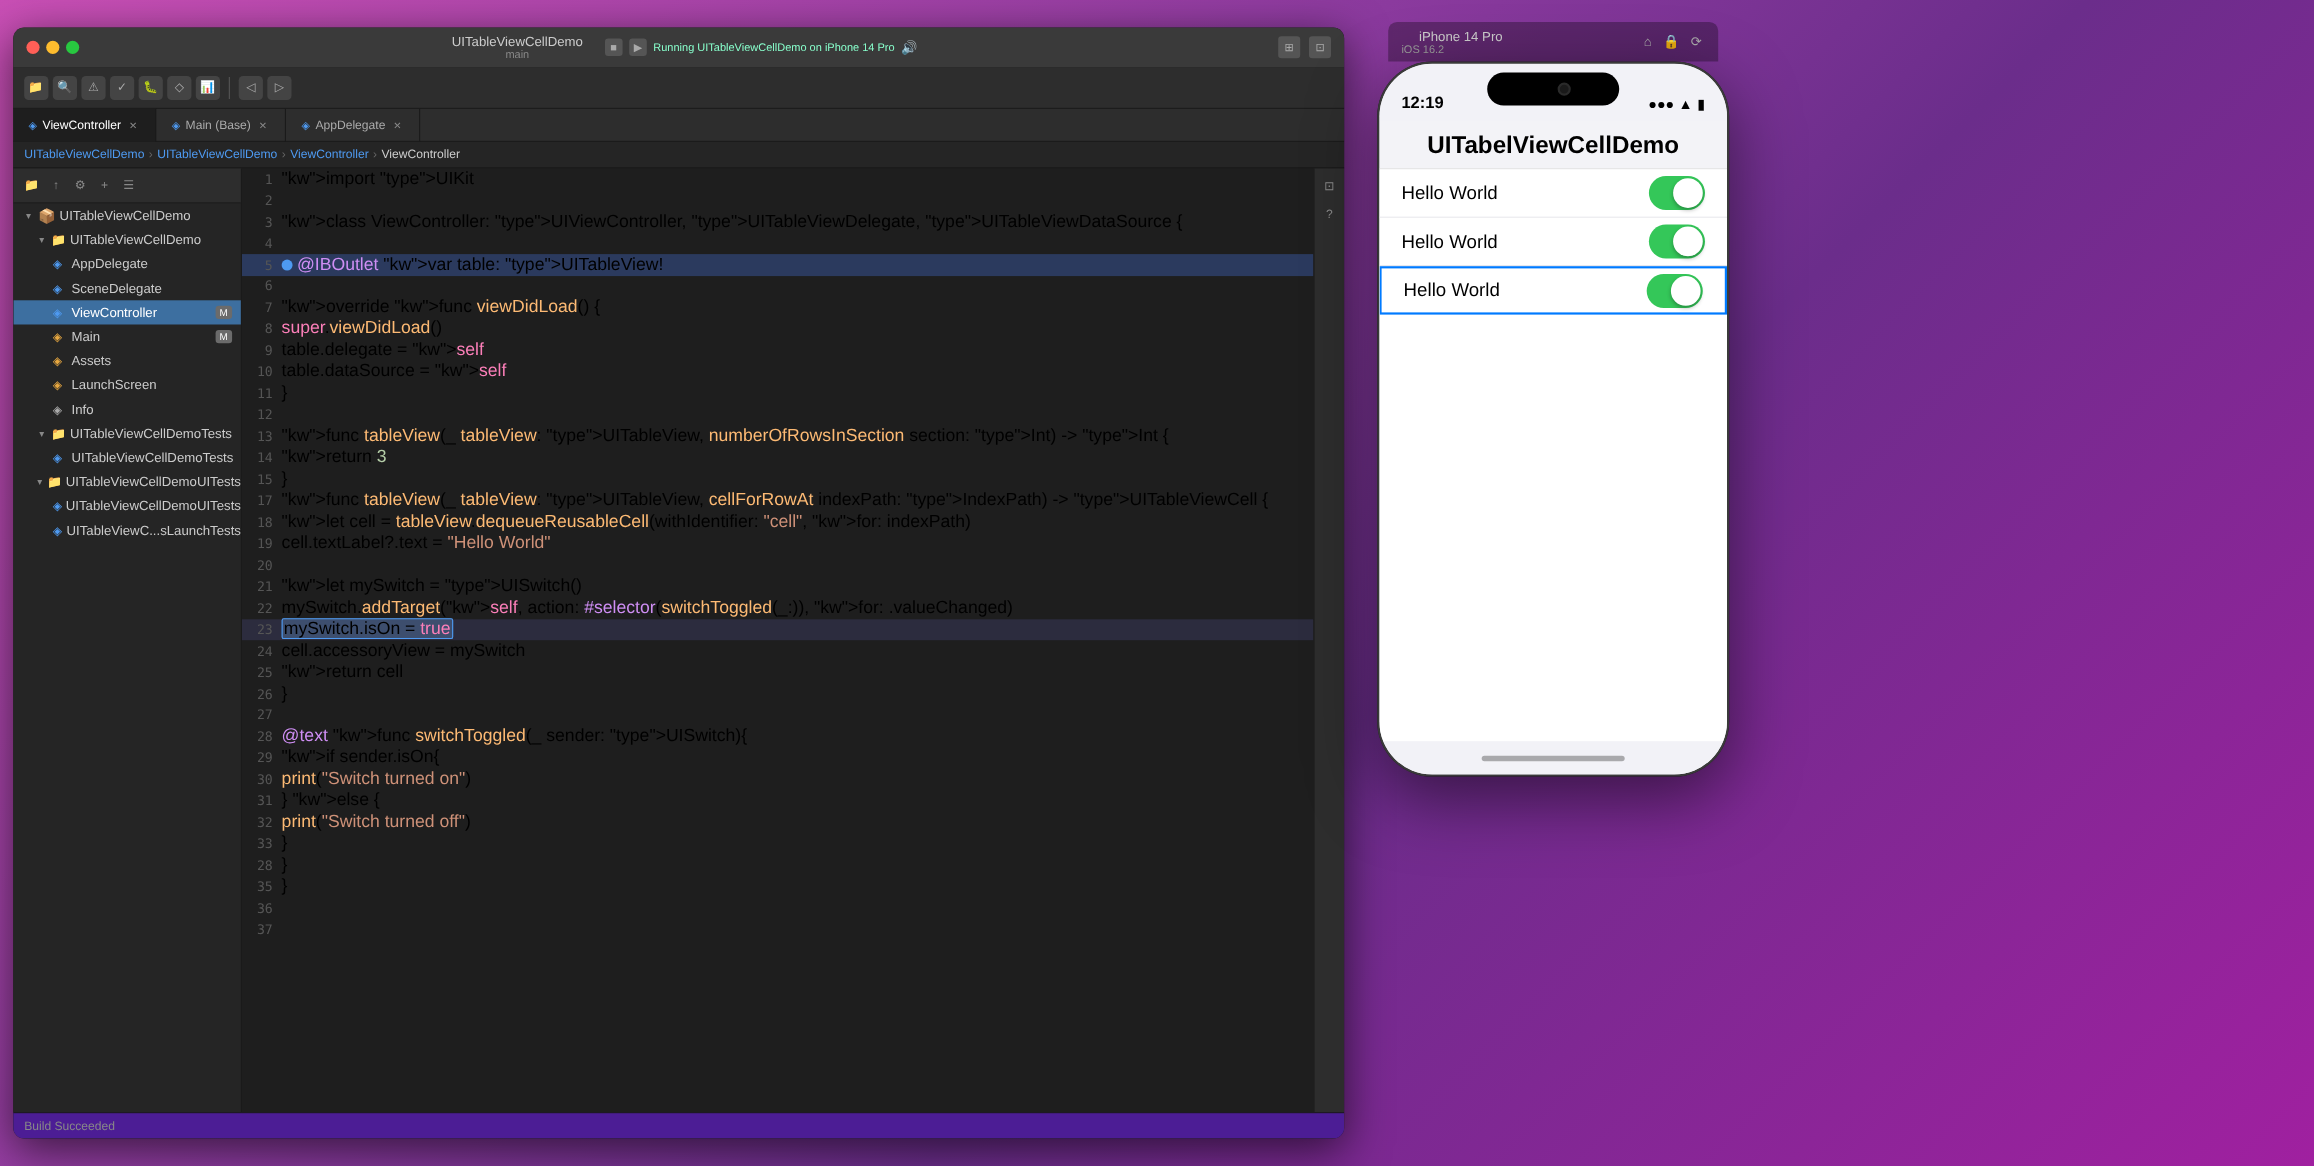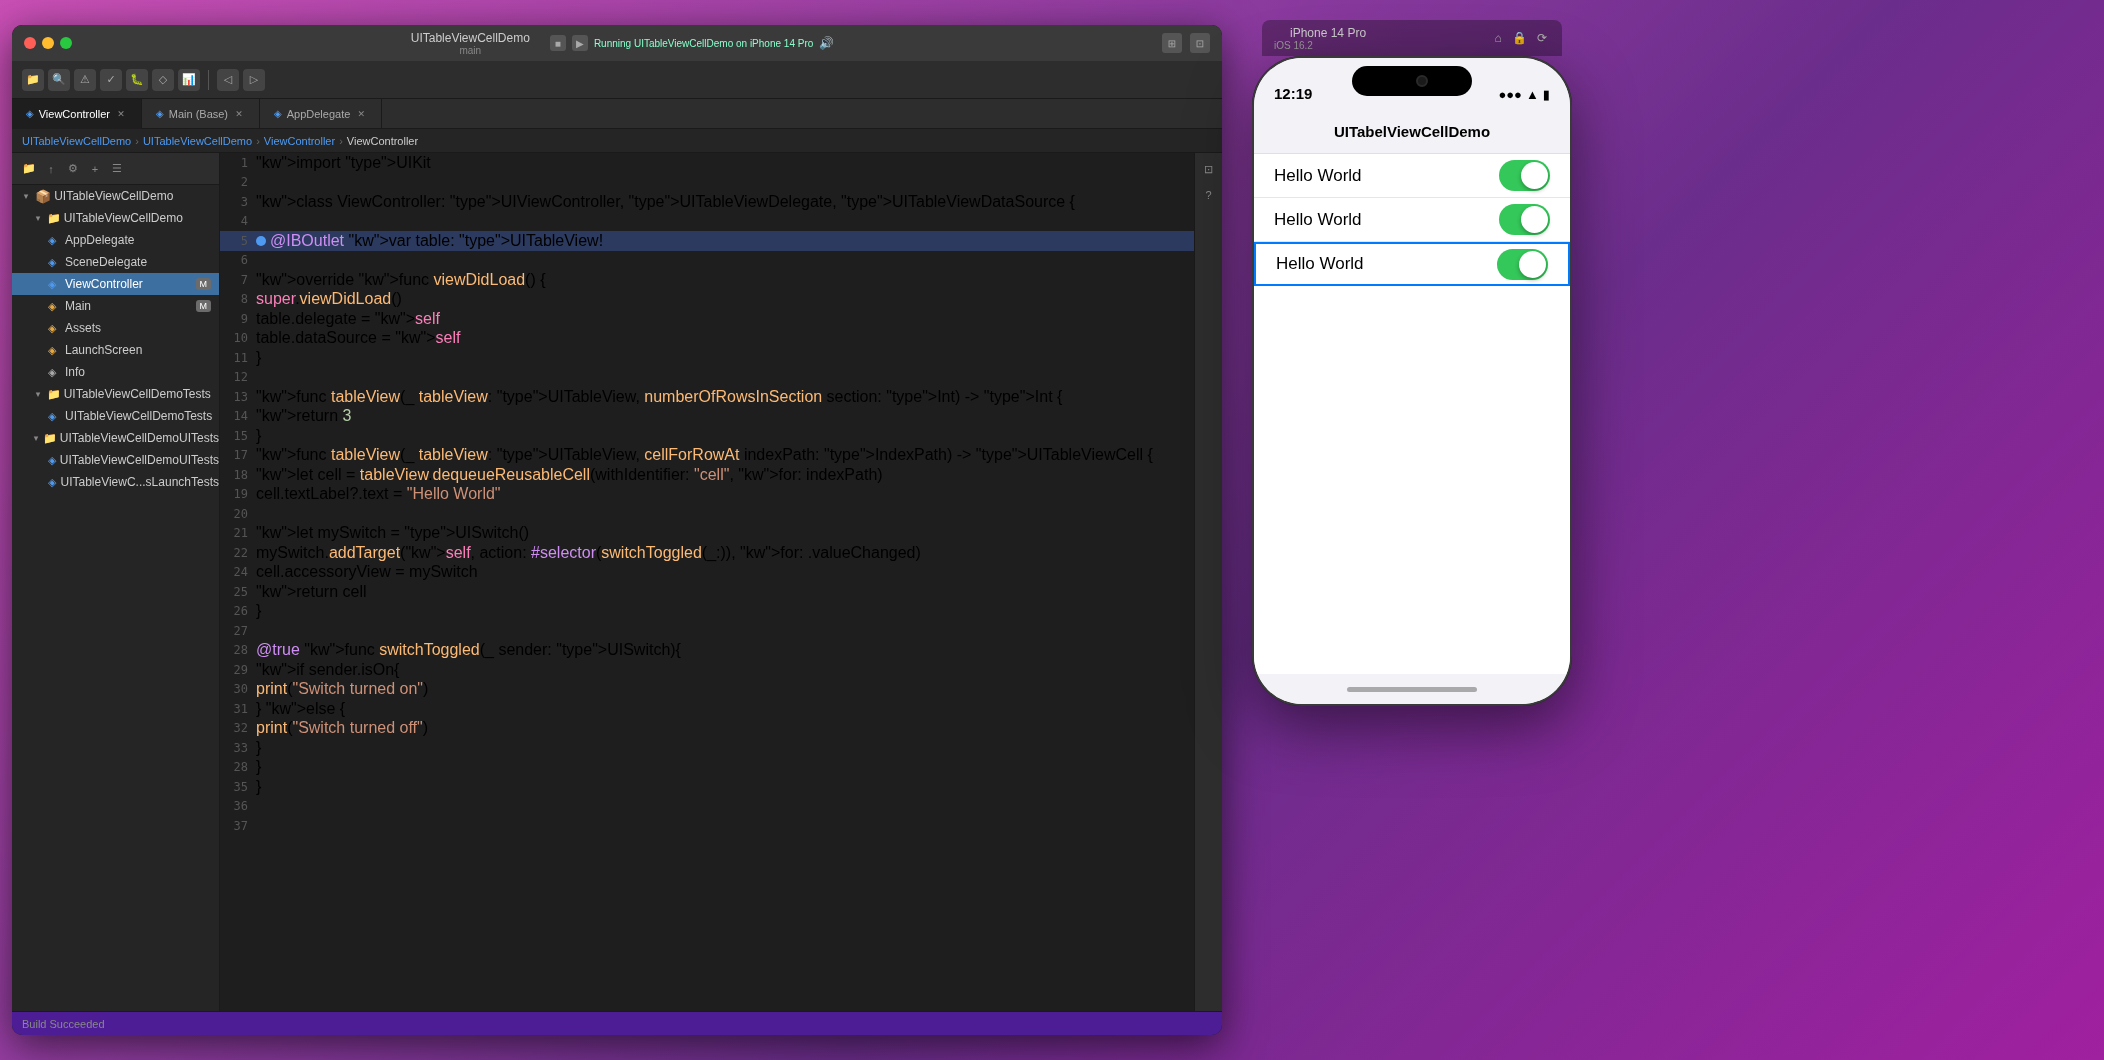--- a/index.html
+++ b/index.html
@@ -358,21 +358,21 @@
     .nav-bar {
       height: 44px;
       background: rgba(242,242,247,0.95);
       border-bottom: 1px solid #e0e0e0;
       display: flex;
       align-items: center;
       justify-content: center;
       flex-shrink: 0;
     }
     .nav-bar-title {
-      font-size: 15px;
+      font-size: 22px;
       font-weight: 600;
       color: #000;
     }
 
     .table-content {
       flex: 1;
       background: #fff;
       overflow: hidden;
     }
     .table-cell {
@@ -670,39 +670,43 @@
             <span class="code-text">&nbsp;</span>
           </div>
           <div class="code-line">
             <span class="line-num">21</span>
             <span class="code-text">        <span class="&lt;span">"kw"</span>&gt;let mySwitch = <span class="&lt;span">"type"</span>&gt;UISwitch()</span>
           </div>
           <div class="code-line">
             <span class="line-num">22</span>
             <span class="code-text">        mySwitch.<span class="func">addTarget</span>(<span class="&lt;span">"kw"</span>&gt;<span class="kw">self</span>, action: <span class="kw2">#selector</span>(<span class="func">switchToggled</span>(_:)), <span class="&lt;span">"kw"</span>&gt;for: .valueChanged)</span>
           </div>
+          <div class="code-line highlighted">
+            <span class="line-num">23</span>
+            <span class="code-text">        <span class="sel-highlight">mySwitch.isOn = <span class="kw">true</span></span></span>
+          </div>
           <div class="code-line">
             <span class="line-num">24</span>
             <span class="code-text">        cell.accessoryView = mySwitch</span>
           </div>
           <div class="code-line">
             <span class="line-num">25</span>
             <span class="code-text">        <span class="&lt;span">"kw"</span>&gt;return cell</span>
           </div>
           <div class="code-line">
             <span class="line-num">26</span>
             <span class="code-text">    }</span>
           </div>
           <div class="code-line">
             <span class="line-num">27</span>
             <span class="code-text">&nbsp;</span>
           </div>
           <div class="code-line">
             <span class="line-num">28</span>
-            <span class="code-text">    <span class="kw2">@true</span> <span class="&lt;span">"kw"</span>&gt;func <span class="func">switchToggled</span>(_ sender: <span class="&lt;span">"type"</span>&gt;UISwitch){</span>
+            <span class="code-text">    <span class="kw2">@text</span> <span class="&lt;span">"kw"</span>&gt;func <span class="func">switchToggled</span>(_ sender: <span class="&lt;span">"type"</span>&gt;UISwitch){</span>
           </div>
           <div class="code-line">
             <span class="line-num">29</span>
             <span class="code-text">        <span class="&lt;span">"kw"</span>&gt;if sender.isOn{</span>
           </div>
           <div class="code-line">
             <span class="line-num">30</span>
             <span class="code-text">            <span class="func">print</span>(<span class="str">"Switch turned on"</span>)</span>
           </div>
           <div class="code-line">

